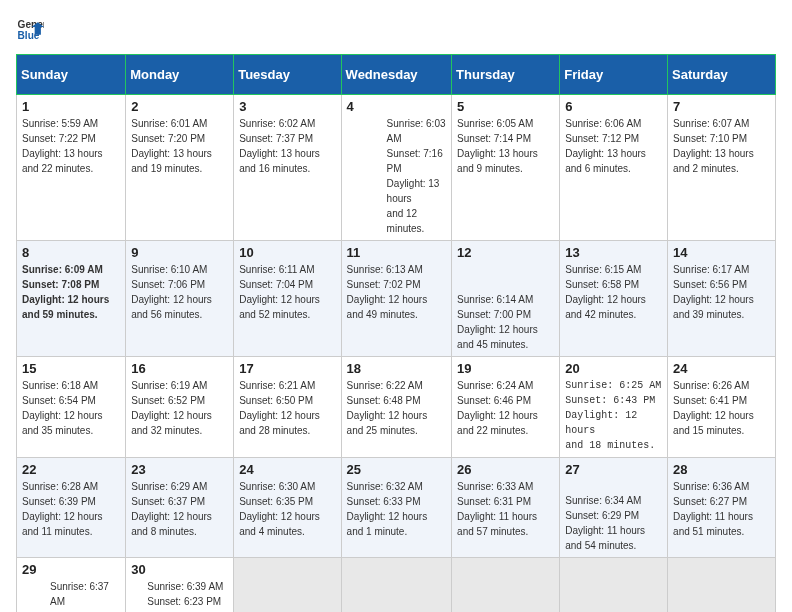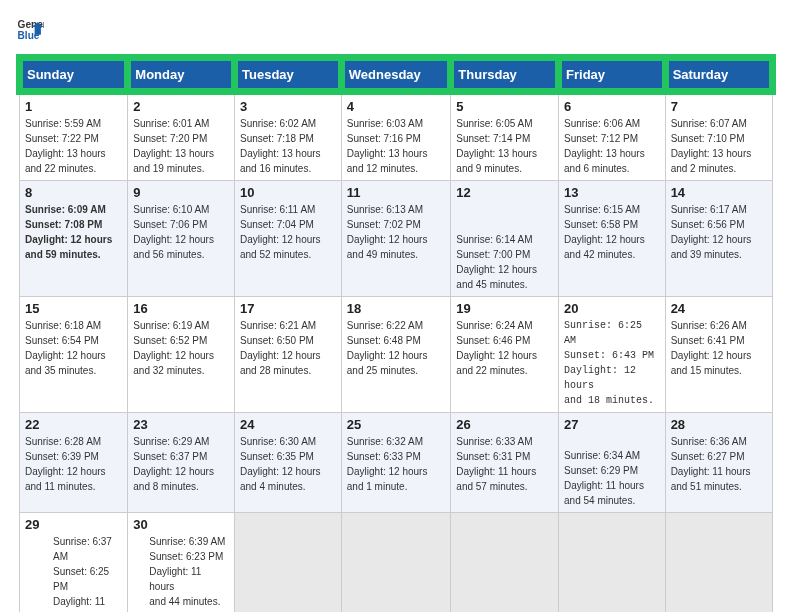--- a/index.html
+++ b/index.html
@@ -39,23 +39,23 @@
     }
     table {
       width: 100%;
       border-collapse: collapse;
     }
     thead tr th {
       background: #1a5fa8;
       color: #fff;
       font-size: 13px;
       font-weight: bold;
-      padding: 6px 4px;
+      padding: 12px 4px;
       text-align: left;
-      border: 7px solid #22c55e;
+      border: 1px solid #22c55e;
     }
     tbody tr td {
       vertical-align: top;
       border: 1px solid #ccc;
       padding: 4px 5px;
       font-size: 10.5px;
       color: #333;
       width: 113px;
       min-height: 80px;
       background: #fff;
@@ -116,27 +116,27 @@
         <td>
           <span class="day-num">2</span>
           <div class="day-info" style="white-space: pre-line;">Sunrise: 6:01 AM
 Sunset: 7:20 PM
 Daylight: 13 hours
 and 19 minutes.</div>
         </td>
         <td>
           <span class="day-num">3</span>
           <div class="day-info" style="white-space: pre-line;">Sunrise: 6:02 AM
-Sunset: 7:18 PM
+Sunset: 7:37 PM
 Daylight: 13 hours
 and 16 minutes.</div>
         </td>
         <td>
           <span class="day-num">4</span>
-          <div class="day-info" style="white-space: pre-line;">Sunrise: 6:03 AM
+          <div class="day-info" style="white-space: pre-line; margin-left: 40px;">Sunrise: 6:03 AM
 Sunset: 7:16 PM
 Daylight: 13 hours
 and 12 minutes.</div>
         </td>
         <td>
           <span class="day-num">5</span>
           <div class="day-info" style="white-space: pre-line;">Sunrise: 6:05 AM
 Sunset: 7:14 PM
 Daylight: 13 hours
 and 9 minutes.</div>

